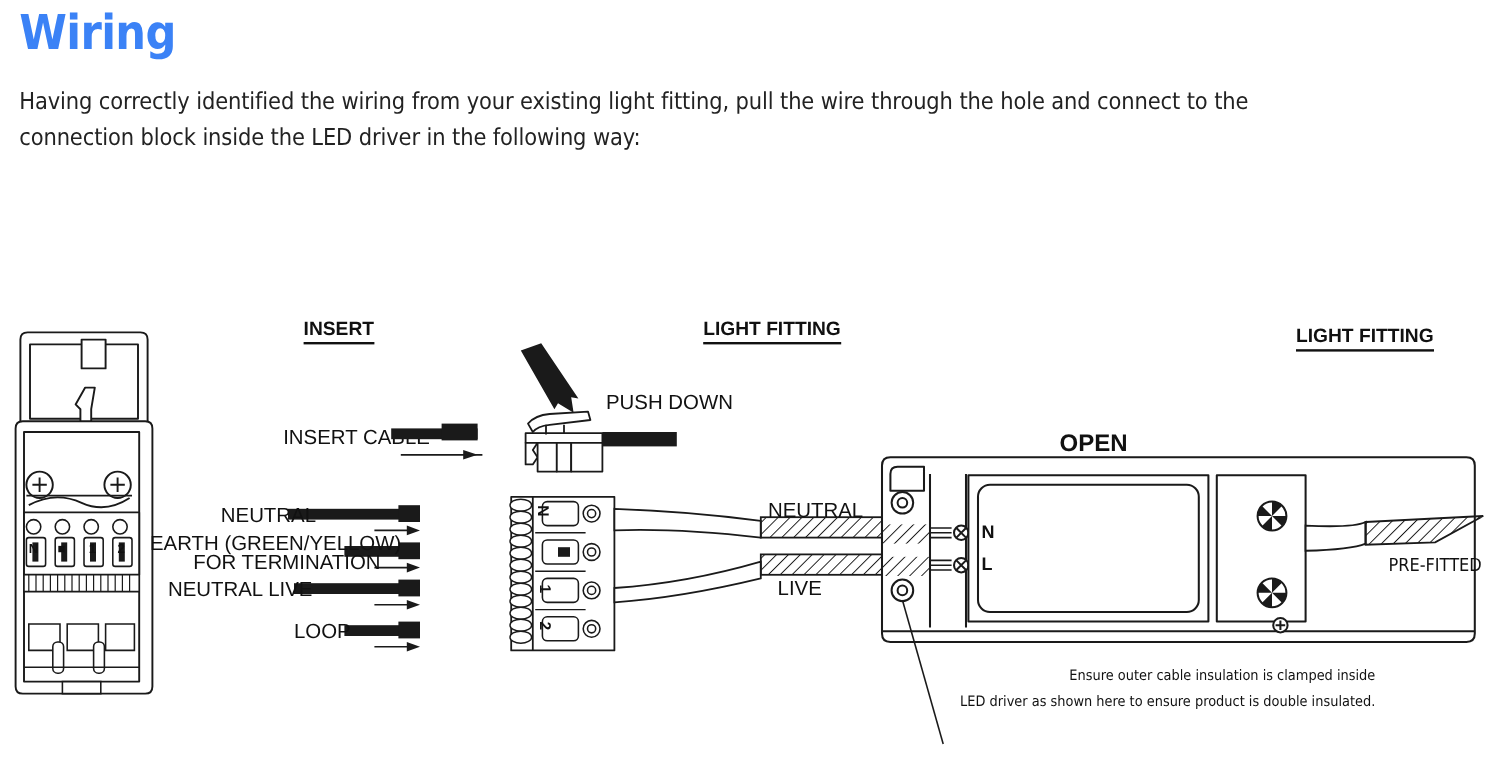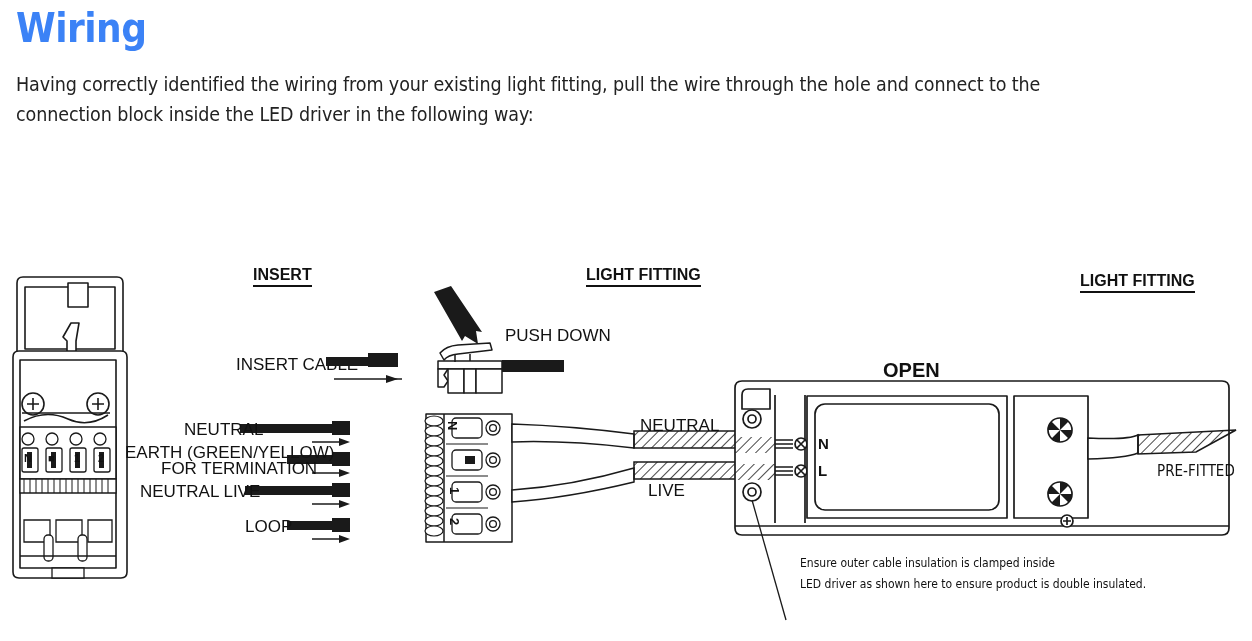--- a/index.html
+++ b/index.html
@@ -43,21 +43,21 @@
   #hd-lf2{left:1080px;top:272px;}
 
   .lbl{
     position:absolute;
     font-family:"Liberation Sans",sans-serif;
     font-size:17px;color:#111;white-space:nowrap;
   }
   .lbl-cond{
     position:absolute;
     font-family:"DejaVu Sans Condensed","Liberation Sans",sans-serif;
-    font-size:14px;color:#111;white-space:nowrap;
+    font-size:14px;color:#111;white-space:nowrap;text-align:right;
   }
   .lbl-b{font-weight:bold;}
 
   svg{position:absolute;left:0;top:0;overflow:visible;}
   .ln{fill:none;stroke:#1a1a1a;}
   .fillw{fill:#ffffff;stroke:#1a1a1a;}
   .fillk{fill:#1a1a1a;stroke:none;}
 </style>
 </head>
 <body>

